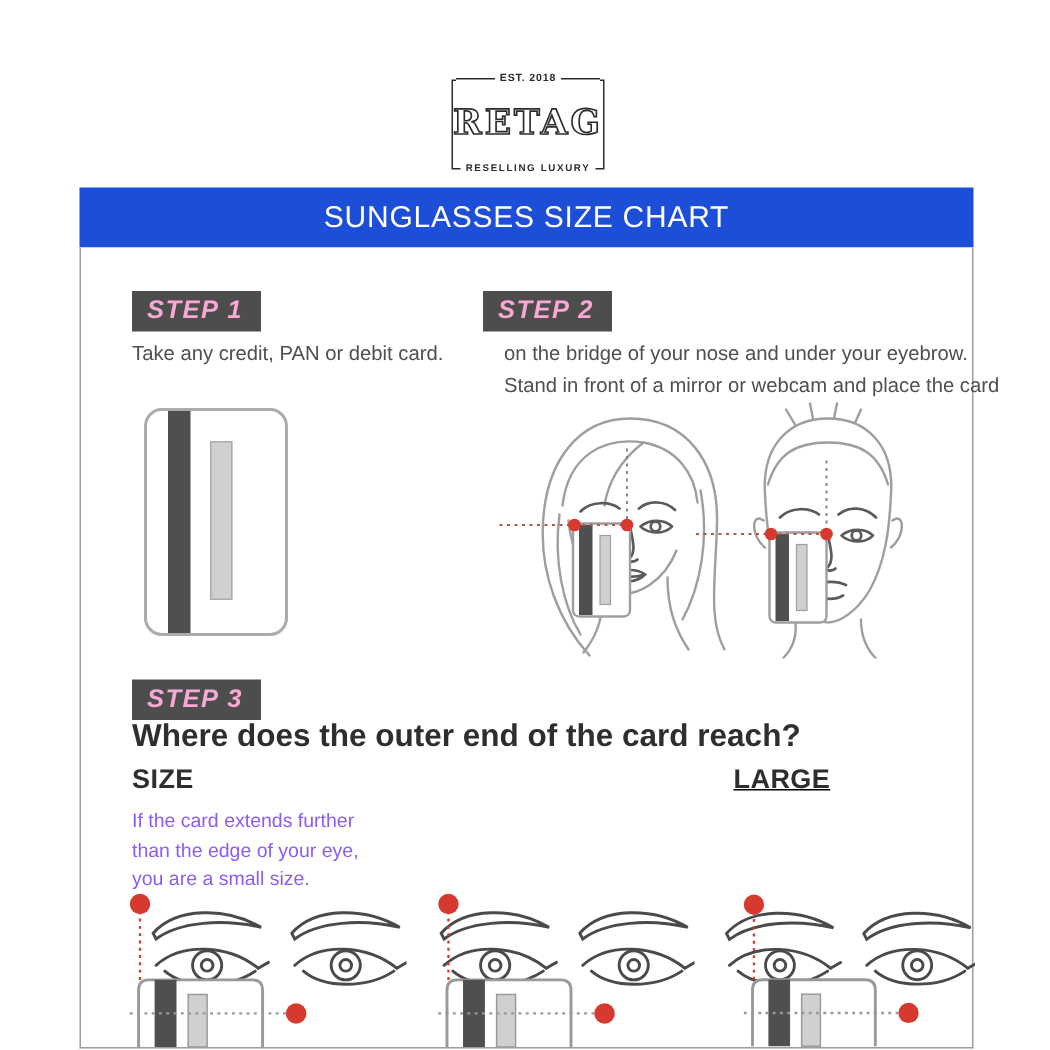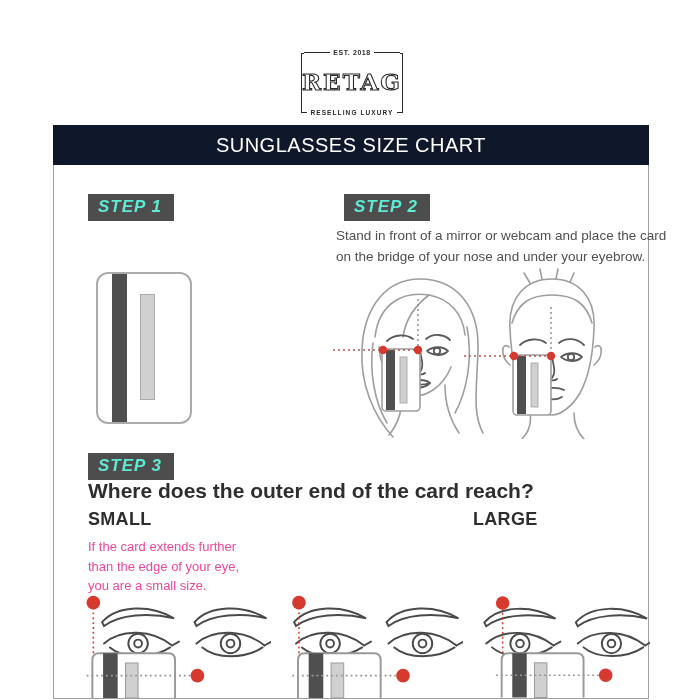--- a/index.html
+++ b/index.html
@@ -26,25 +26,25 @@
     position:absolute;left:52px;top:108px;width:596px;height:40px;
     display:flex;align-items:center;justify-content:center;
     color:#ffffff;font-size:20px;letter-spacing:0.5px;
   }
   .content-box{
     position:absolute;left:52px;top:148px;width:594px;height:533px;
     border:1px solid #9e9e9e;border-top:none;background:#ffffff;
   }
   
   .step-badge{
-    position:absolute;color:#5eead4;font-weight:700;font-style:italic;
+    position:absolute;color:#f9a8d4;font-weight:700;font-style:italic;
     font-size:17px;padding:3px 12px 4px 10px;letter-spacing:1px;
   }
   #badge-step1{left:87px;top:177px;}
-  #badge-step2{left:343px;top:177px;text-align:right;}
+  #badge-step2{left:321px;top:177px;text-align:right;}
   #badge-step3{left:87px;top:436px;}
   .step-text{position:absolute;font-size:13.5px;color:#4f4f4f;line-height:1.55;}
   #text-step1{left:87px;top:209px;}
   #text-step2{left:335px;top:209px;}
   
   .card-illo{
     position:absolute;left:95px;top:255px;width:92px;height:148px;background:#fff;
     border:2px solid #ababab;border-radius:12px;overflow:hidden;
   }
   .card-stripe-dark{position:absolute;left:14px;top:0;bottom:0;width:15px;}
@@ -52,23 +52,23 @@
   
   .face-illo{position:absolute;}
   #face-woman{left:330px;top:246px;width:175px;height:180px;}
   #face-man{left:463px;top:250px;width:175px;height:172px;}
   .face-illo svg,.eye-illo svg{display:block;width:100%;height:100%;}
   
   .question{position:absolute;left:87px;top:462px;font-size:21px;font-weight:700;color:#2e2e2e;}
   .size-col{position:absolute;top:492px;width:178px;}
   #col-small{left:87px;}
   #col-medium{left:280px;}
-  #col-large{left:472px;width:170px;}
+  #col-large{left:488px;width:170px;text-decoration:underline;}
   .size-heading{font-size:18px;font-weight:700;color:#2e2e2e;letter-spacing:0.3px;}
-  .size-desc{margin-top:7px;font-size:13px;line-height:1.5;color:#ec4899;width:172px;}
+  .size-desc{margin-top:7px;font-size:13px;line-height:1.5;color:#8b5cf6;width:172px;}
   .eye-illo{position:absolute;top:574px;width:188px;height:107px;}
   #eye-small{left:82px;}
   #eye-medium{left:274px;}
   #eye-large{left:466px;width:183px;}
 </style>
 </head>
 <body>
 
 <div id="stage">
 
@@ -79,38 +79,39 @@
       <span class="logo-line"></span>
     </div>
     <div class="logo-name">RETAG</div>
     <div class="logo-tagline">
       <span class="logo-line"></span>
       <span>RESELLING LUXURY</span>
       <span class="logo-line"></span>
     </div>
   </div>
 
-  <div class="banner" style="background: #0f172a;">
+  <div class="banner" style="background: #1d4ed8;">
     <span>SUNGLASSES SIZE CHART</span>
   </div>
 
   <div class="content-box"></div>
 
   <div class="step-badge" id="badge-step1" style="background: rgb(77, 77, 77);">STEP 1</div>
   <div class="step-text" id="text-step1">
+    <div>Take any credit, PAN or debit card.</div>
   </div>
   <div class="card-illo">
     <div class="card-stripe-dark" style="background: rgb(79, 79, 79);"></div>
     <div class="card-stripe-light" style="background: rgb(208, 208, 208);"></div>
   </div>
 
   <div class="step-badge" id="badge-step2" style="background: rgb(77, 77, 77);">STEP 2</div>
   <div class="step-text" id="text-step2">
+    <div>on the bridge of your nose and under your eyebrow.</div>
     <div>Stand in front of a mirror or webcam and place the card</div>
-    <div>on the bridge of your nose and under your eyebrow.</div>
   </div>
   <div class="face-illo" id="face-woman">
 <svg viewBox="0 0 175 180">
   <g fill="none" stroke="#9E9E9E" stroke-width="1.6" stroke-linecap="round">
     <path d="M62,174 C42,152 29,120 31,86 C33,44 55,16 89,16 C126,16 148,44 147,86 C146,124 141,150 152,170"></path>
     <path d="M44,74 C48,40 72,28 98,32 C120,36 132,52 134,72"></path>
     <path d="M98,32 C82,44 74,60 72,74"></path>
     <path d="M136,64 C142,96 136,128 124,150"></path>
     <path d="M42,80 C38,110 44,140 56,160"></path>
     <path d="M48,84 C50,108 62,126 78,132 C94,136 112,124 120,104"></path>
@@ -162,21 +163,21 @@
   <path d="M87,40 V86" stroke="#8a8a8a" stroke-width="1.4" stroke-dasharray="2,3" fill="none"></path>
   <circle cx="50" cy="89" r="4.2" fill="#D63A2F"></circle>
   <circle cx="87" cy="89" r="4.2" fill="#D63A2F"></circle>
 </svg>
     </div>
 
   <div class="step-badge" id="badge-step3" style="background: rgb(77, 77, 77); text-align: right;">STEP 3</div>
   <div class="question">Where does the outer end of the card reach?</div>
 
   <div class="size-col" id="col-small">
-    <div class="size-heading">SMALL</div>
+    <div class="size-heading">SIZE</div>
     <div class="size-desc">If the card extends further than the edge of your eye, you are a small size.</div>
   </div>
   <div class="size-col" id="col-medium">
   </div>
   <div class="size-col" id="col-large">
     <div class="size-heading">LARGE</div>
   </div>
 
   <div class="eye-illo" id="eye-small">
       <svg viewBox="0 0 190 110" preserveAspectRatio="xMidYMid meet">

